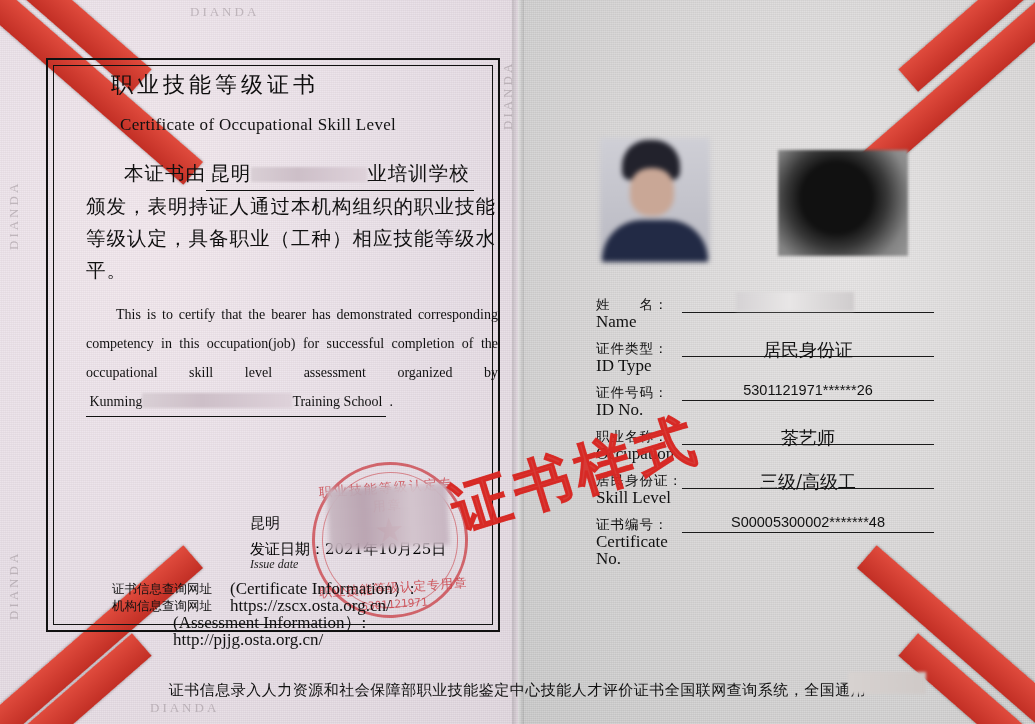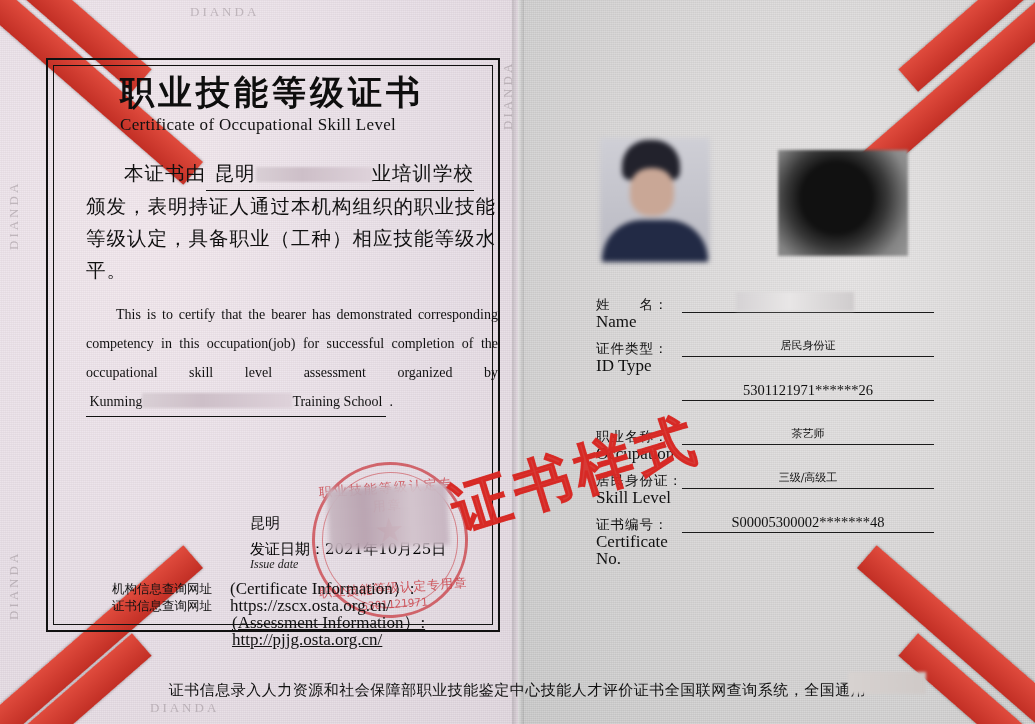--- a/index.html
+++ b/index.html
@@ -61,23 +61,23 @@
   .rb-br2{left:880px;top:705px;width:230px;height:30px;transform:rotate(41deg);}
 
   
   .frame{
     position:absolute;left:46px;top:58px;width:450px;height:570px;
     border:2px solid #111;
   }
   .frame-inner{position:absolute;inset:5px;border:1px solid #111;}
 
   .title-cn{
-    position:absolute;left:120px;top:70px;width:340px;
-    font-size:34px;letter-spacing:4px;color:#0e0e0e;
-    font-family:"DejaVu Serif", serif;font-weight:bold;
+    position:absolute;left:111px;top:70px;width:340px;
+    font-size:22px;letter-spacing:4px;color:#0e0e0e;
+    font-family:"DejaVu Serif", serif;font-weight:normal;
   }
   .title-en{
     position:absolute;left:120px;top:115px;width:360px;
     font-size:17px;color:#111;font-family:"Liberation Serif",serif;
     letter-spacing:0.3px;
   }
   .body-cn{
     position:absolute;left:86px;top:158px;width:410px;
     font-size:19.5px;line-height:32px;color:#101010;
     font-family:"DejaVu Serif", serif;letter-spacing:1px;
@@ -166,23 +166,23 @@
     position:absolute;left:10px;top:0;width:92px;
     font-size:13.5px;line-height:17px;color:#111;font-family:"DejaVu Serif",serif;
     letter-spacing:1px;
   }
   .f-label .en{display:block;font-size:17px;letter-spacing:0;font-family:"Liberation Serif",serif;}
   .f-line{
     position:absolute;left:96px;top:16px;right:0;border-bottom:1px solid #1a1a1a;
   }
   .f-value{
     position:absolute;left:96px;top:-2px;right:0;text-align:center;
-    font-size:11px;color:#111;font-family:"DejaVu Serif",serif;
-  }
-  .f-value.mono{font-family:Liberation Serif, serif;font-size:14.5px;}
+    font-size:18px;color:#111;font-family:"DejaVu Serif",serif;
+  }
+  .f-value.mono{font-family:Liberation Sans, sans-serif;font-size:14.5px;}
   .name-mask{
     position:absolute;left:150px;top:-4px;width:118px;height:19px;
     background:linear-gradient(90deg,#d5d2d4,#e8e6e6 45%,#cfcccd);
     filter:blur(1.6px);
   }
 
   
   .stamp-diag{
     position:absolute;left:452px;top:430px;width:290px;height:110px;
     transform:rotate(-17deg);pointer-events:none;
@@ -237,21 +237,21 @@
   <div class="ribbon rb-br2"></div>
 
   <div class="frame">
     <div class="frame-inner"></div>
   </div>
 
   <div class="title-cn">职业技能等级证书</div>
   <div class="title-en">Certificate of Occupational Skill Level</div>
 
   <div class="body-cn">
-    <span class="indent"></span><span>本证书由</span><span class="ul" style="min-width:268px;text-align:right;"><span>昆明</span><span class="mask" style="width:116px;"></span><span>业培训学校</span></span><br>
+    <span class="indent"></span><span>本证书由</span><span class="ul" style="min-width:268px;"><span>昆明</span><span class="mask" style="width:116px;"></span><span>业培训学校</span></span><br>
     <span>颁发，表明持证人通过本机构组织的职业技能等级认定，具备职业（工种）相应技能等级水平。</span>
   </div>
 
   <div class="body-en">
     <span class="ind"></span><span>This is to certify that the bearer has demonstrated corresponding competency in this occupation(job) for successful completion of the occupational skill level assessment organized by</span>
     <span class="ul" style="min-width:300px;"><span>Kunming</span><span class="mask" style="width:150px;"></span><span>Training School</span></span>
     <span>.</span>
   </div>
 
   <div class="sign-block">
@@ -265,27 +265,27 @@
   <div class="seal">
     <div class="seal-top">职业技能等级认定专用章</div>
     <div class="seal-star">★</div>
     <div class="seal-bottom">职业技能等级认定专用章</div>
     <div class="seal-num">5301121971</div>
   </div>
   <div class="seal-mask"></div>
 
   <div class="footnotes">
     <div>
+      <span>证书信息查询网址</span>
+    </div>
+    <div>
       <span>机构信息查询网址</span>
     </div>
-    <div>
-      <span>证书信息查询网址</span>
-    </div>
     <div class="en" style="margin-top:-34px;margin-left:118px;">(Certificate Information）: https://zscx.osta.org.cn/</div>
-    <div class="en" style="margin-left:120px;text-decoration:underline;">(Assessment Information）: http://pjjg.osta.org.cn/</div>
+    <div class="en" style="margin-left:61px;">(Assessment Information）: http://pjjg.osta.org.cn/</div>
   </div>
 
   <div class="photo">
     <div class="hair"></div>
     <div class="face"></div>
     <div class="shoulder"></div>
   </div>
   <div class="qr"></div>
 
   <div class="fields">
@@ -303,20 +303,24 @@
     <div class="field">
       <div class="f-label">
         <span>证件类型：</span>
         <span class="en">ID Type</span>
       </div>
       <div class="f-line"></div>
       <div class="f-value">居民身份证</div>
     </div>
 
     <div class="field">
+      <div class="f-label">
+        <span>证件号码：</span>
+        <span class="en">ID No.</span>
+      </div>
       <div class="f-line"></div>
       <div class="f-value mono">5301121971******26</div>
     </div>
 
     <div class="field">
       <div class="f-label">
         <span>职业名称：</span>
         <span class="en">Occupation</span>
       </div>
       <div class="f-line"></div>

